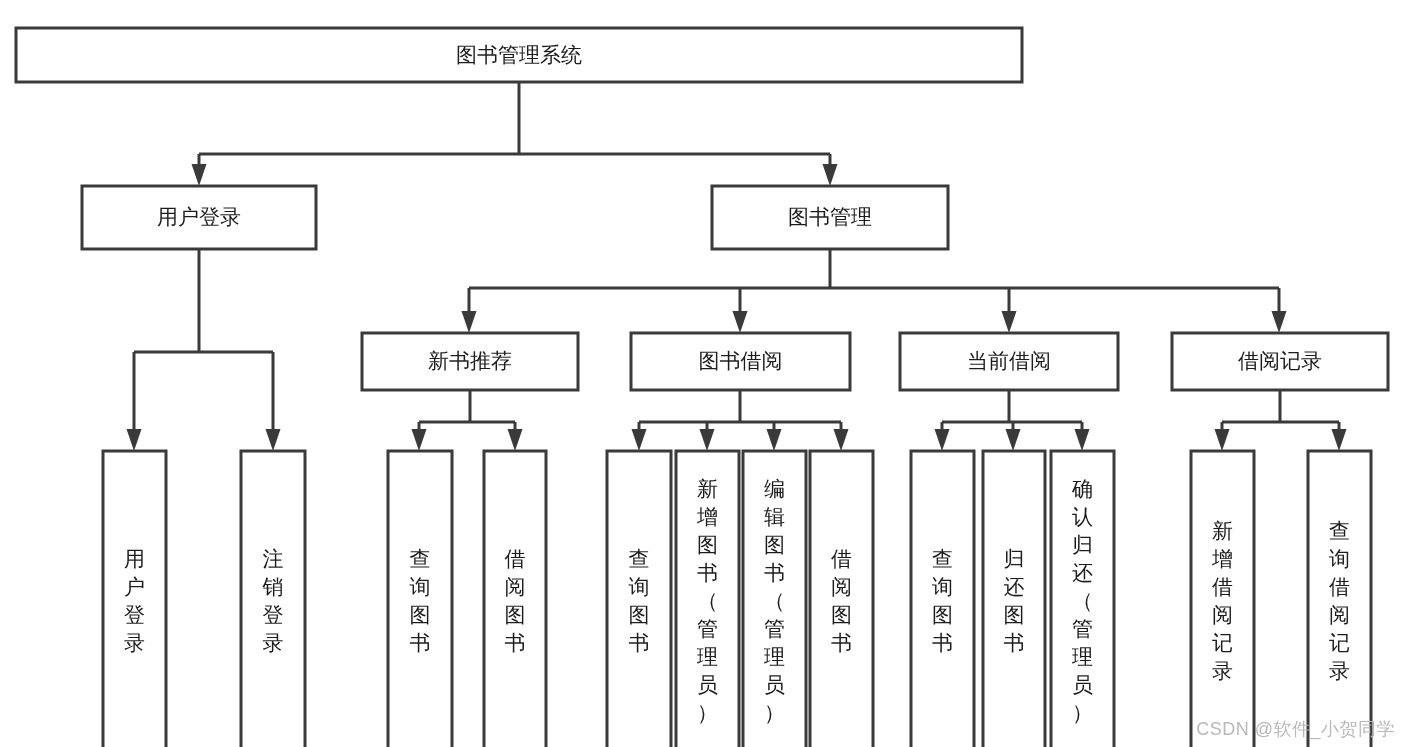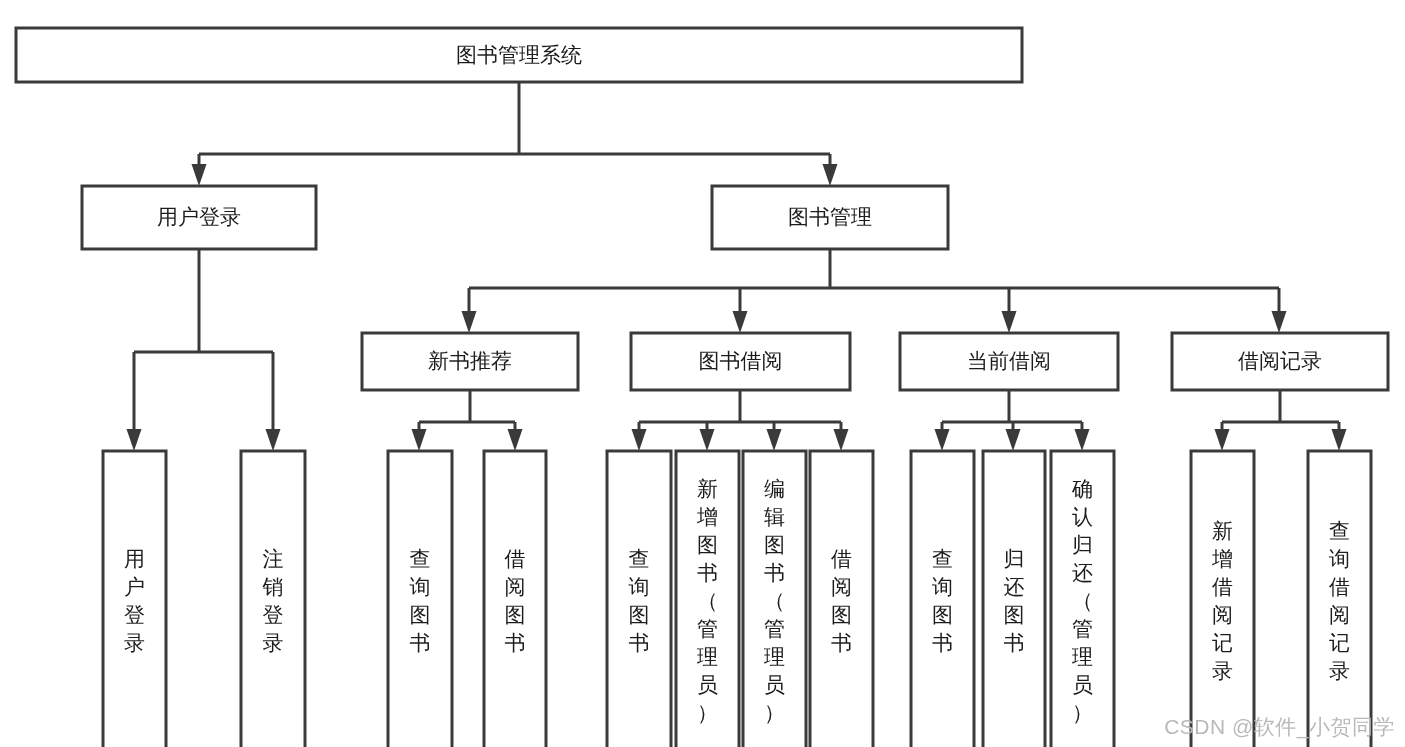--- a/index.html
+++ b/index.html
@@ -51,21 +51,21 @@
   }
   .arrow-head {
     fill: #3a3a3a;
     stroke: none;
   }
   .watermark {
     position: absolute;
     right: 10px;
     bottom: 6px;
     font-family: "Liberation Sans", "DejaVu Sans", sans-serif;
-    font-size: 21px;
+    font-size: 18px;
     color: #b9b9b9;
     white-space: nowrap;
     letter-spacing: 0.5px;
   }
 </style>
 </head>
 <body>
 
 <div id="diagram-root">
   <svg class="diagram" id="diagram-svg" viewBox="0 0 1405 747" xmlns="http://www.w3.org/2000/svg">

